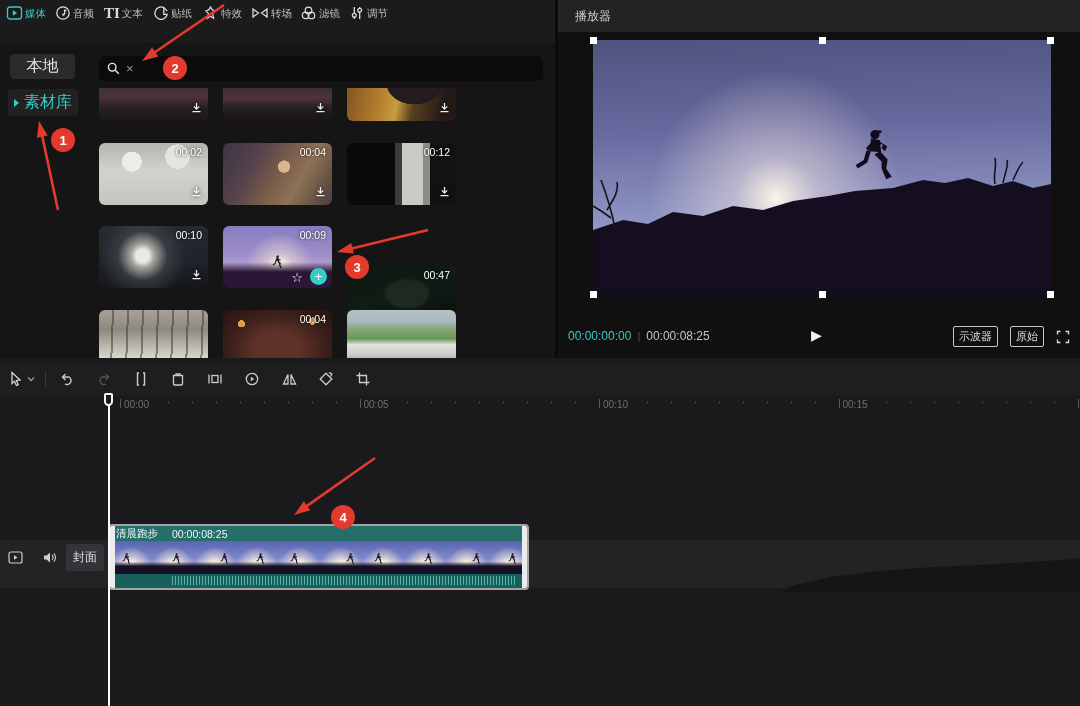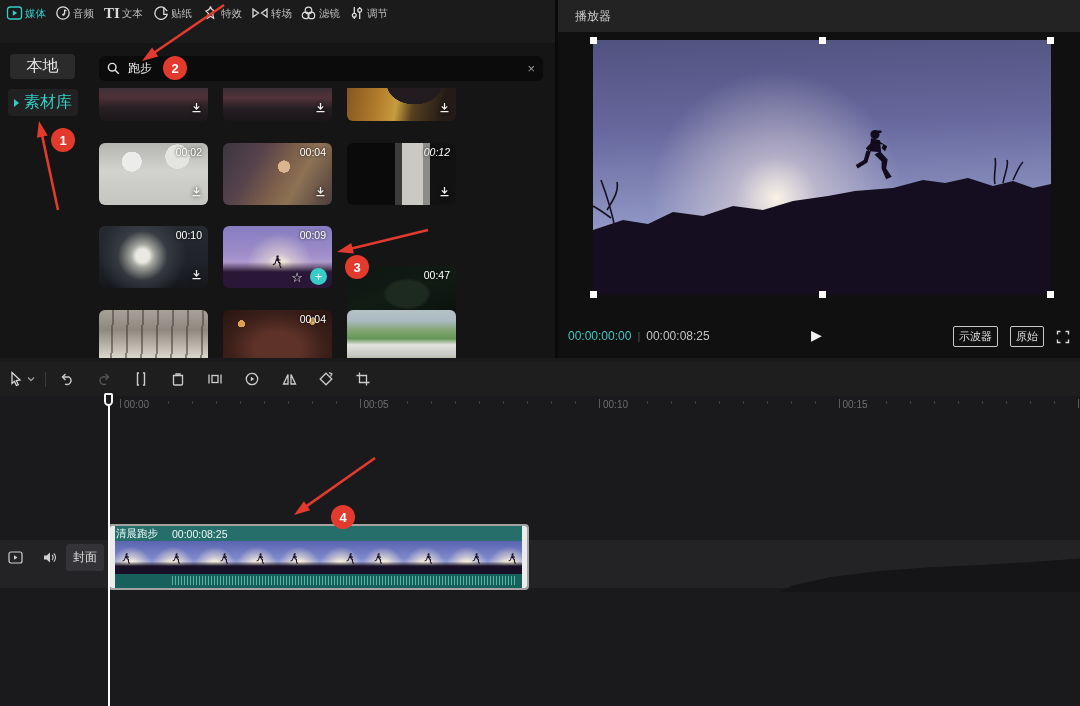--- a/index.html
+++ b/index.html
@@ -41,21 +41,21 @@
   
   .th-track1{background:linear-gradient(180deg,#46404a 0%,#393138 40%,#4e3138 62%,#282024 78%,#1c171a 100%);}
   .th-track2{background:linear-gradient(180deg,#423c46 0%,#352d34 42%,#51333a 63%,#251e22 80%,#1a1518 100%);}
   .th-warm{background:radial-gradient(ellipse 46px 34px at 62% 40%,#221b20 0 60%,rgba(34,27,32,0) 61%),
            linear-gradient(100deg,#7c5120 0%,#b27c2c 32%,#c79c3e 48%,#57401f 62%,#241a16 88%);}
   .th-snow{background:radial-gradient(circle 18px at 30% 30%,#ececea 0 55%,rgba(236,236,234,0) 56%),
            radial-gradient(circle 22px at 72% 22%,#e4e4e0 0 55%,rgba(228,228,224,0) 56%),
            linear-gradient(180deg,#b4b5b1 0%,#d2d2ce 45%,#c4c4c0 100%);}
   .th-anime{background:radial-gradient(circle 11px at 56% 38%,#dcb48e 0 55%,rgba(220,180,142,0) 56%),
             linear-gradient(120deg,#3c3542 0%,#57434c 30%,#7c5e4b 52%,#8d7254 68%,#4c3c3c 100%);}
-  .th-door{background:linear-gradient(90deg,#0a0a0a 0 44%,#3c3c3a 44% 50%,#cbc9c4 50% 70%,#8c8c88 70% 76%,#121212 76% 100%);font-style:italic;}
+  .th-door{background:linear-gradient(90deg,#0a0a0a 0 44%,#3c3c3a 44% 50%,#cbc9c4 50% 70%,#8c8c88 70% 76%,#121212 76% 100%);}
   .th-moon{background:radial-gradient(circle at 40% 48%,#eaeae2 0 9%,#a2a49c 16%,rgba(66,70,78,.65) 34%,rgba(40,43,49,0) 60%),
            linear-gradient(180deg,#272a31 0%,#1f2228 60%,#15171b 100%);}
   .th-runner{background:linear-gradient(to top,#2a1737 0 26%,rgba(42,23,55,0) 42%),
              radial-gradient(circle at 52% 66%,#f7edda 0 7%,rgba(240,224,214,.55) 20%,rgba(210,185,215,0) 48%),
              linear-gradient(180deg,#867cc0 0%,#9f8fca 48%,#c2a8d4 72%,#cbb2d6 100%);}
   .th-forest{background:radial-gradient(ellipse 40px 26px at 55% 45%,#1c2a20 0 50%,rgba(28,42,32,0) 60%),
              linear-gradient(160deg,#0d1511 0%,#111c15 45%,#090e0b 100%);}
   .th-winter{background:repeating-linear-gradient(92deg,rgba(72,60,48,0) 0 13px,rgba(72,60,48,.55) 13px 15px),
              linear-gradient(180deg,#a6a29a 0%,#8e897f 32%,#bab6ac 58%,#dbd8cf 78%,#cfccc2 100%);}
   .th-dinner{background:radial-gradient(circle 6px at 17% 22%,#dca04e 0 60%,rgba(220,160,78,0) 61%),
@@ -233,21 +233,20 @@
     <div class="side-btn btn-library">
       <span class="tri-right"></span>
       <span>素材库</span>
     </div>
 
     <div class="search-bar">
       <svg width="13" height="13" viewBox="0 0 13 13" fill="none" stroke="#e6e6e6" stroke-width="1.4">
         <circle cx="5.2" cy="5.2" r="3.8"></circle>
           <path d="M8.2 8.2 L11.8 11.8"></path>
       </svg>
-      <input type="text" value="跑步" style="">
       <span class="search-clear">×</span>
     </div>
 
     <div class="thumb-grid" id="thumb-grid">
         <div class="thumb th-track1" style="left: 0px; top: -29px;">
           <span class="dl"><svg width="11" height="11" viewBox="0 0 11 11" fill="none" stroke="currentColor" stroke-width="1.3">
               <path d="M5.5 1 V6.8 M2.8 4.4 L5.5 7.1 L8.2 4.4 M1.5 9.6 H9.5"></path>
             </svg></span>
         </div>
         <div class="thumb th-track2" style="left: 124px; top: -29px;">

